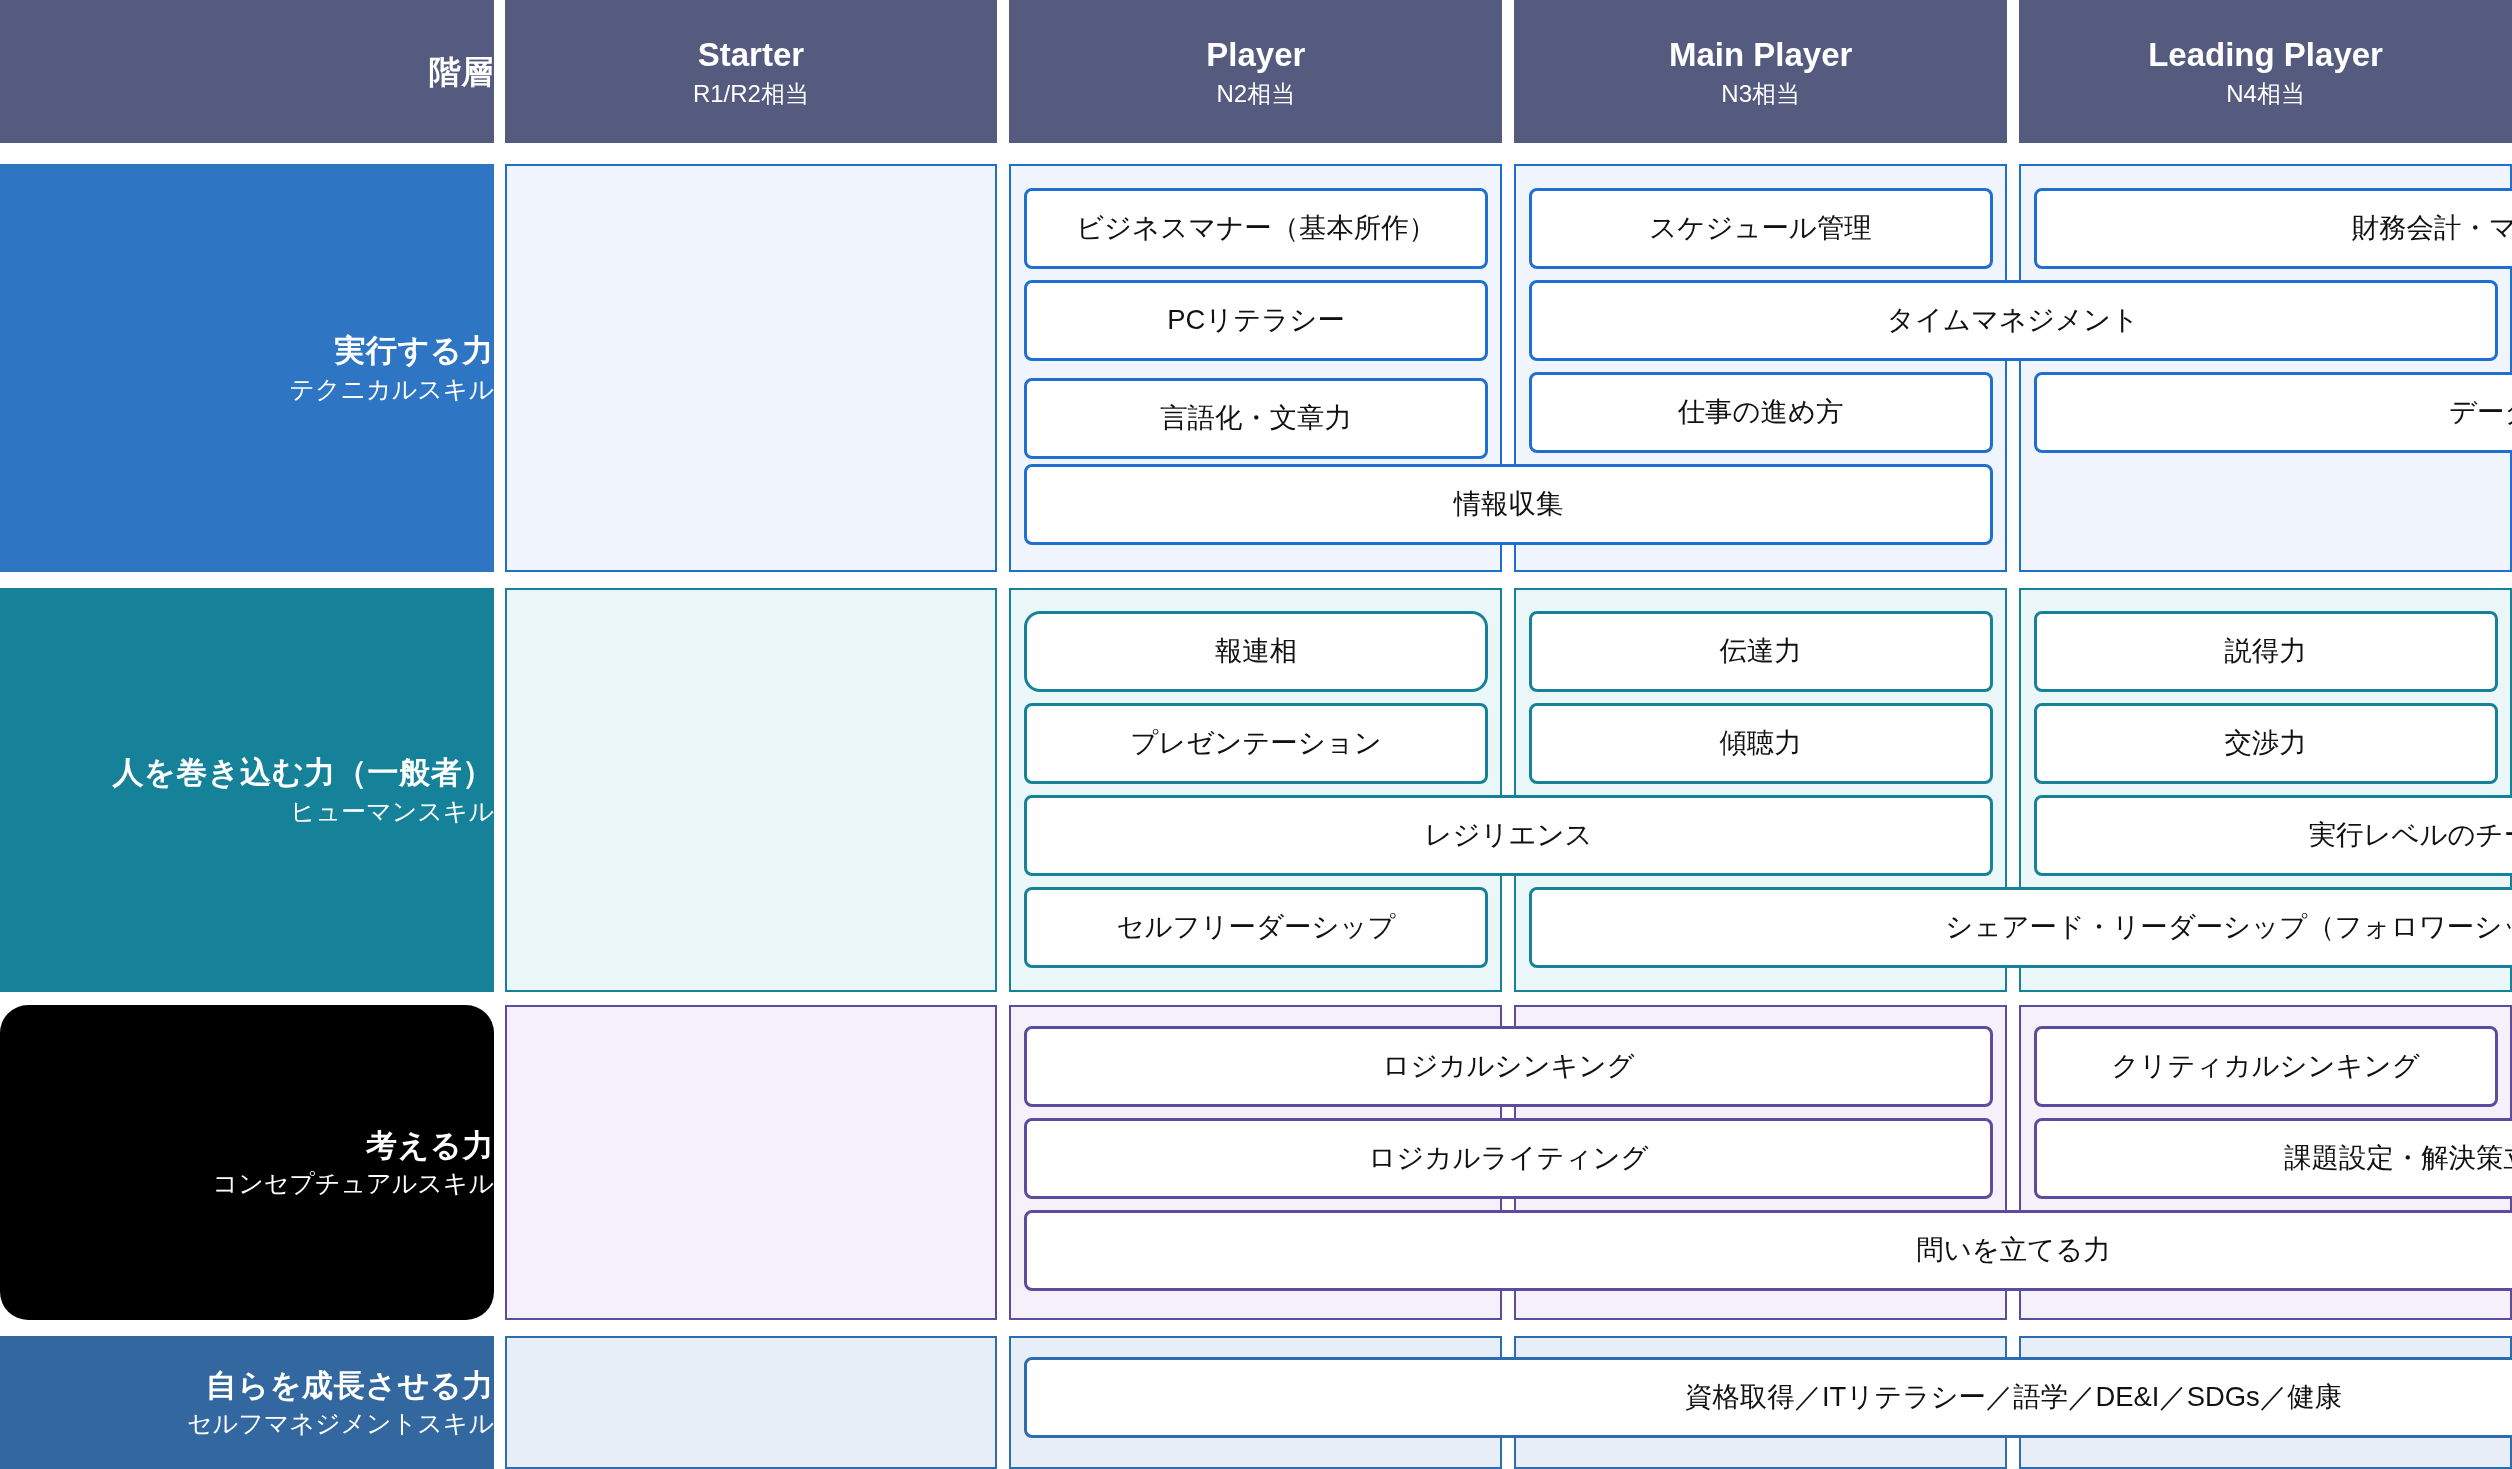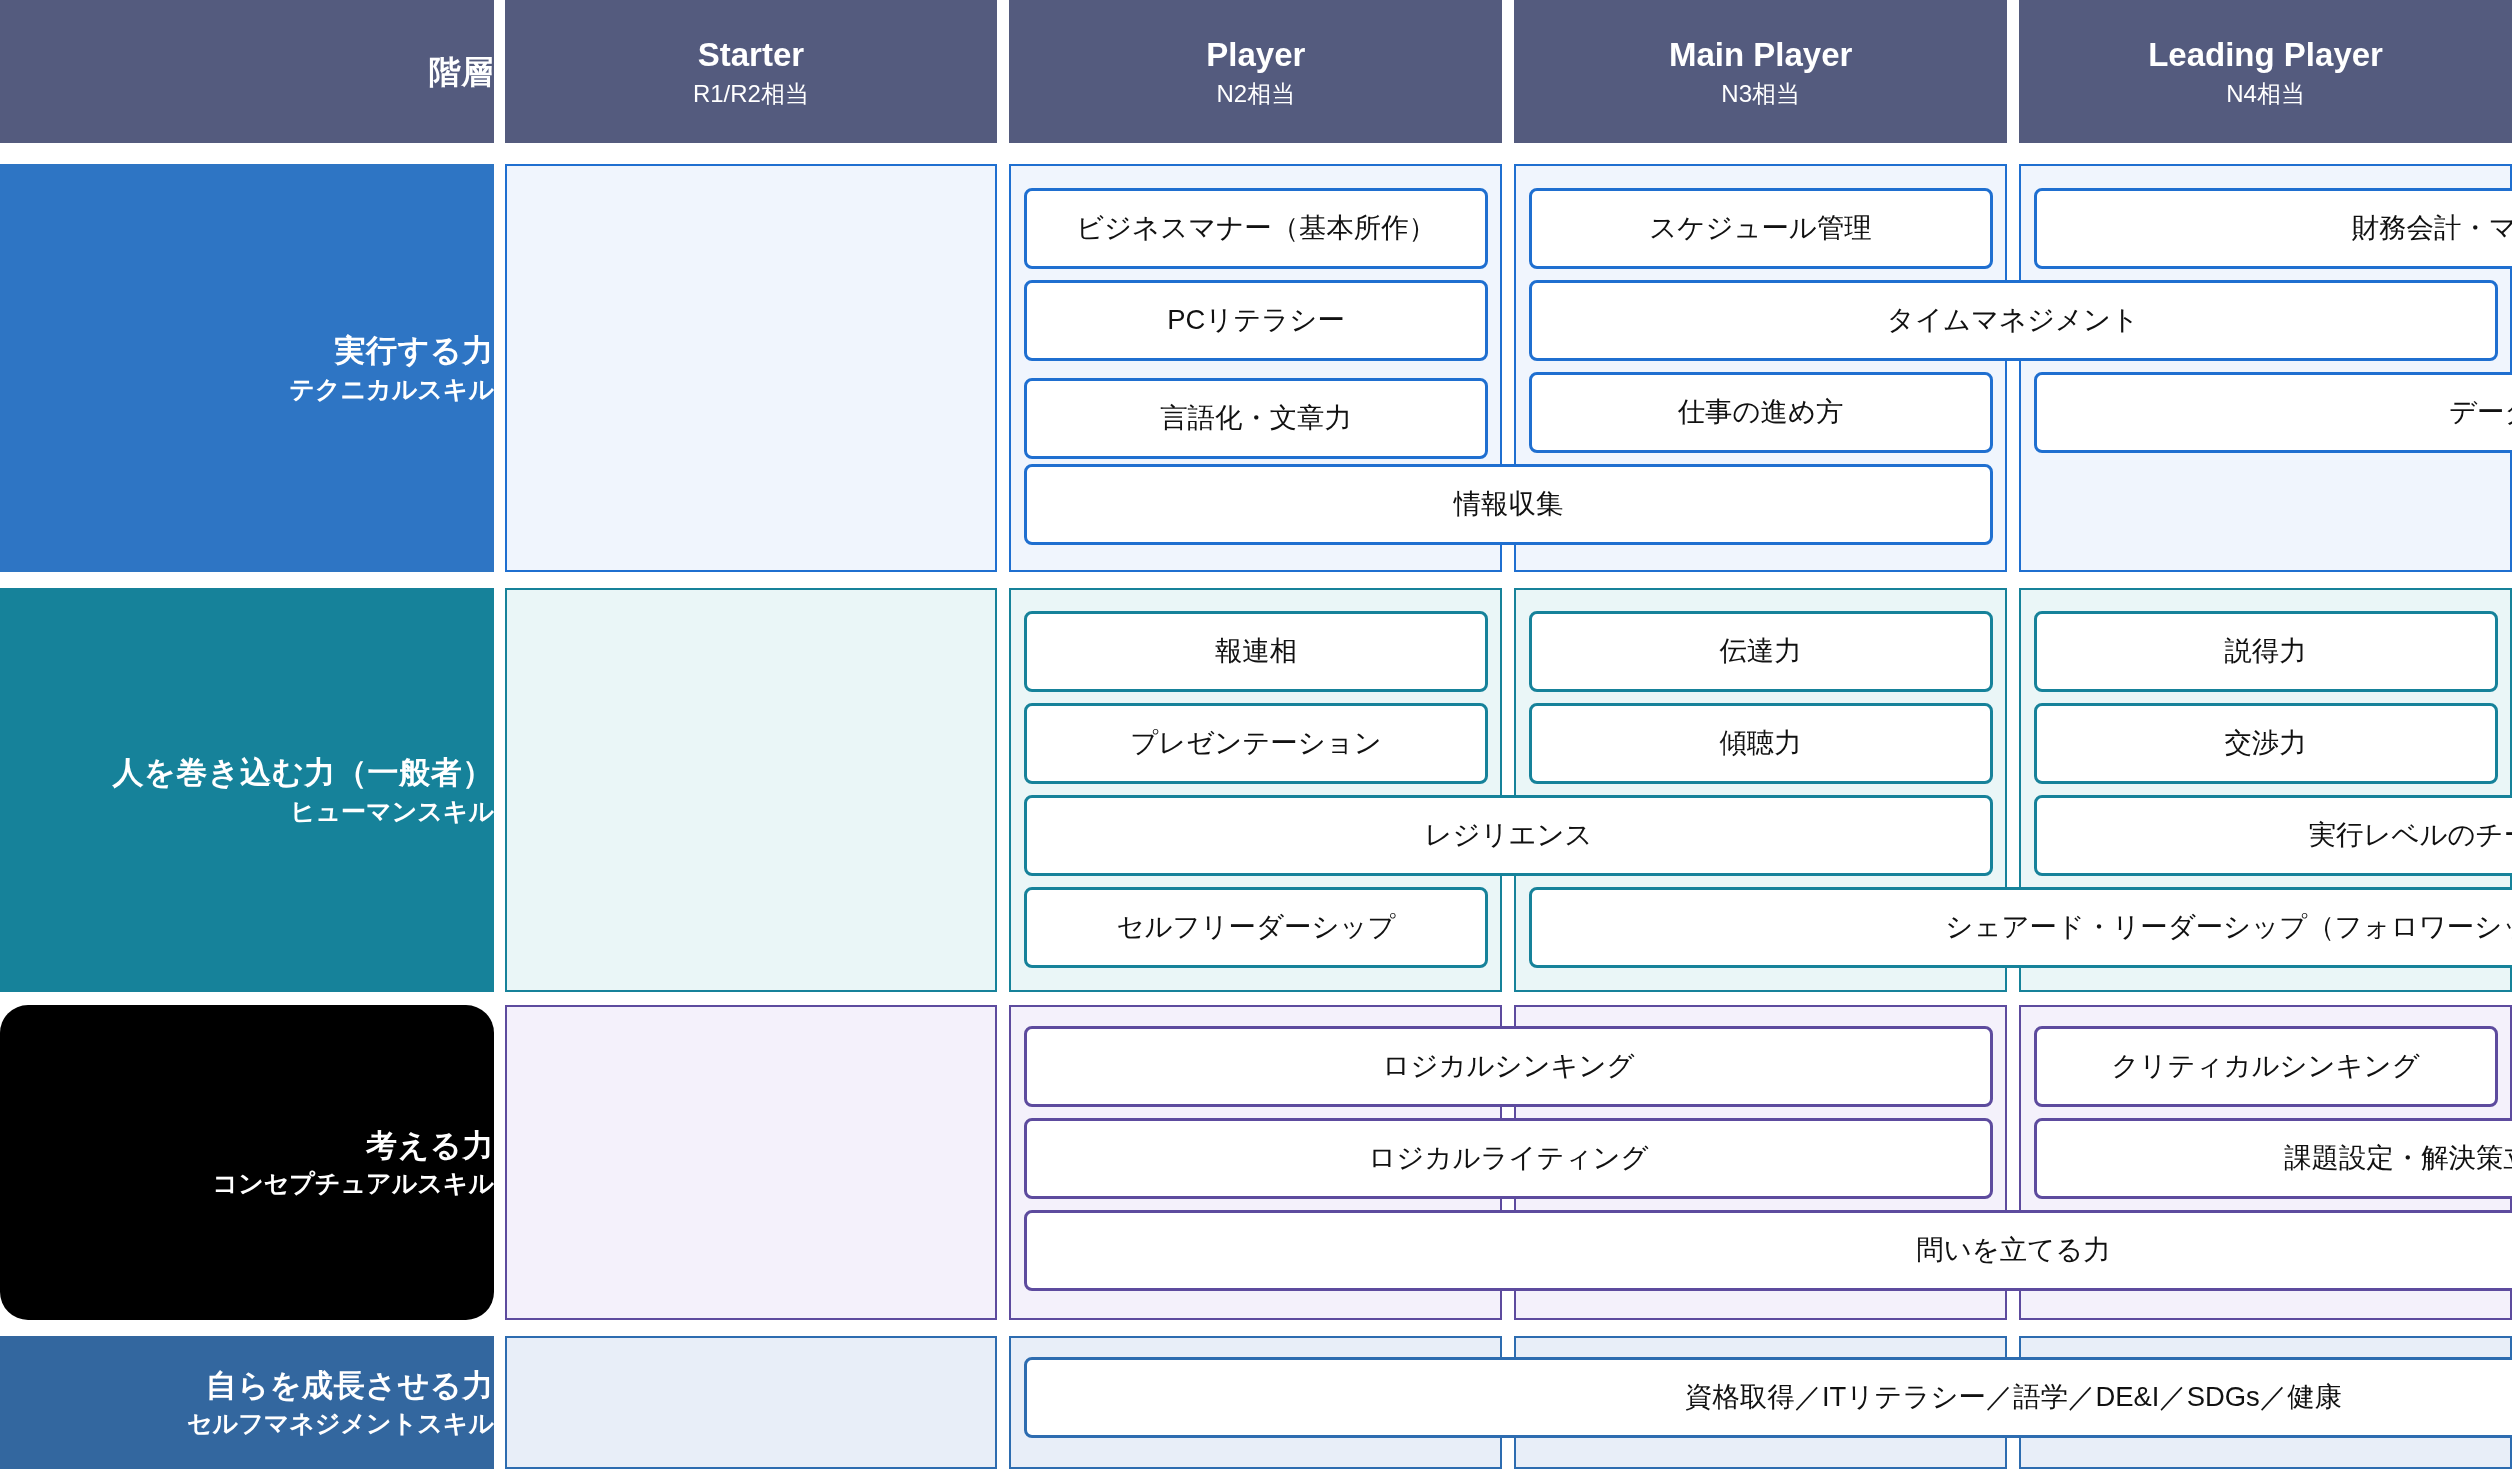--- a/index.html
+++ b/index.html
@@ -18,21 +18,21 @@
   
   .row{ position:absolute; left:0; width:2512px; display:flex; }
   .rowlabel{
     box-sizing:border-box;
     width:494px; flex:0 0 494px;
     display:flex; flex-direction:column;
     align-items:flex-end; justify-content:center;
     color:#ffffff; text-align:center;
   }
   .rowlabel .ttl{ font-weight:bold; font-size:31px; letter-spacing:0.02em; line-height:1.25; }
-  .rowlabel .sub{ font-weight:bold; font-size:25px; margin-top:3px; line-height:1.2; }
+  .rowlabel .sub{ font-weight:normal; font-size:25px; margin-top:3px; line-height:1.2; }
 
   
   .cols{
     position:relative;
     flex:1 1 auto;
     margin-left:10.5px;
     display:flex;
     gap:12px;
   }
   .col{
@@ -160,21 +160,21 @@
     <div class="rowlabel">
       <div class="ttl">人を巻き込む力（一般者）</div>
       <div class="sub">ヒューマンスキル</div>
     </div>
     <div class="cols">
       <div class="col"></div>
       <div class="col"></div>
       <div class="col"></div>
       <div class="col"></div>
       <div class="boxlayer">
-          <div class="sbox" style="left: 14.5px; width: 464px; top: 22.6px; height: 81px;">報連相</div>
+          <div class="sbox" style="left: 14.5px; width: 464px; top: 22.6px; height: 81px; border-radius: 16px;">報連相</div>
           <div class="sbox" style="left: 519px; width: 464px; top: 22.6px; height: 81px;">伝達力</div>
           <div class="sbox" style="left: 1024px; width: 464px; top: 22.6px; height: 81px;">説得力</div>
           <div class="sbox" style="left: 14.5px; width: 464px; top: 115px; height: 81px;">プレゼンテーション</div>
           <div class="sbox" style="left: 519px; width: 464px; top: 115px; height: 81px;">傾聴力</div>
           <div class="sbox" style="left: 1024px; width: 464px; top: 115px; height: 81px;">交渉力</div>
           <div class="sbox" style="left: 14.5px; width: 969px; top: 207px; height: 81px;">レジリエンス</div>
           <div class="sbox" style="left: 1024px; width: 969px; top: 207px; height: 81px;">実行レベルのチームビルディング</div>
           <div class="sbox" style="left: 14.5px; width: 464px; top: 299px; height: 81px;">セルフリーダーシップ</div>
           <div class="sbox" style="left: 519px; width: 1474px; top: 299px; height: 81px;">シェアード・リーダーシップ（フォロワーシップ）</div>
         </div>

